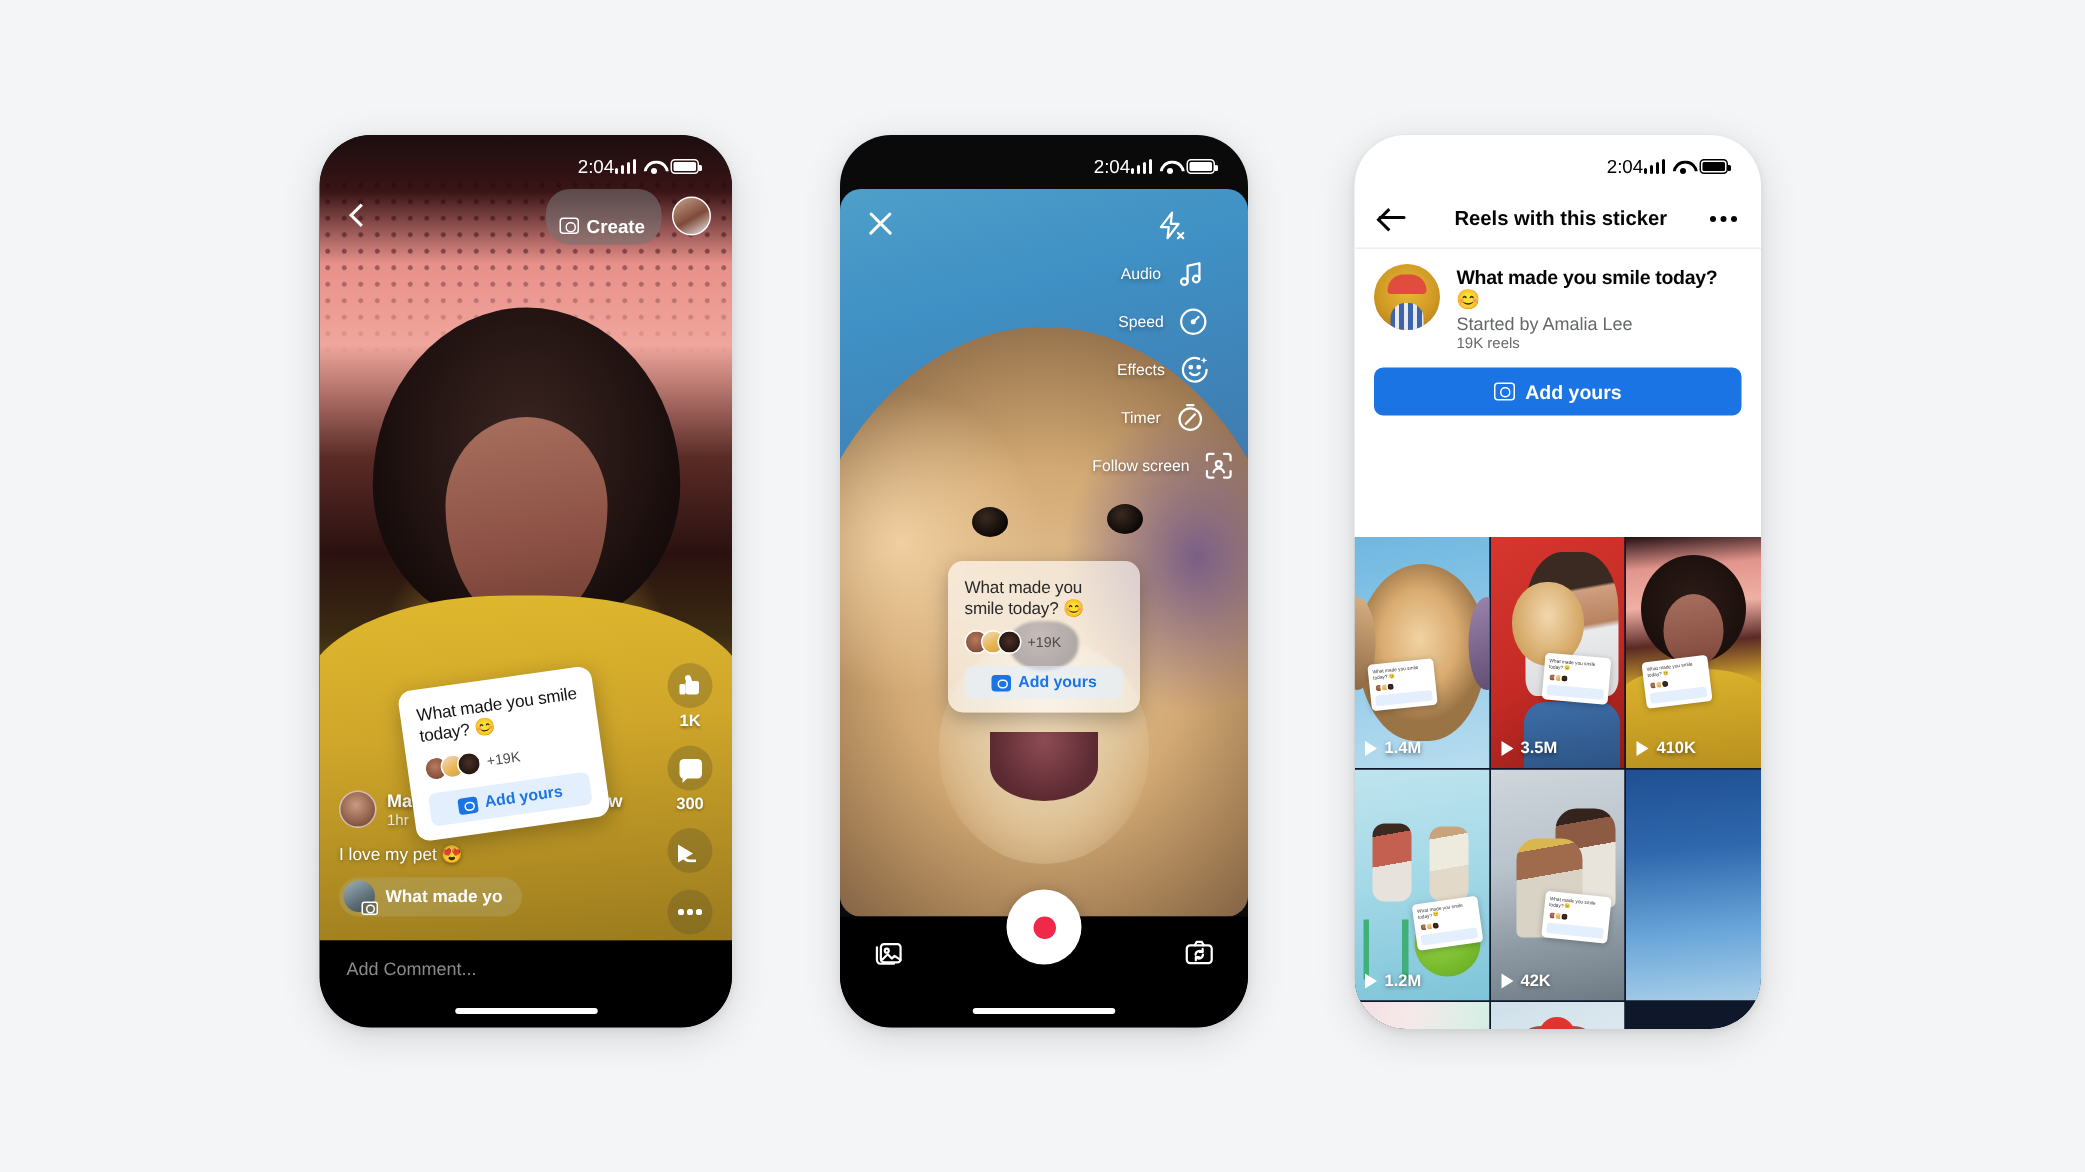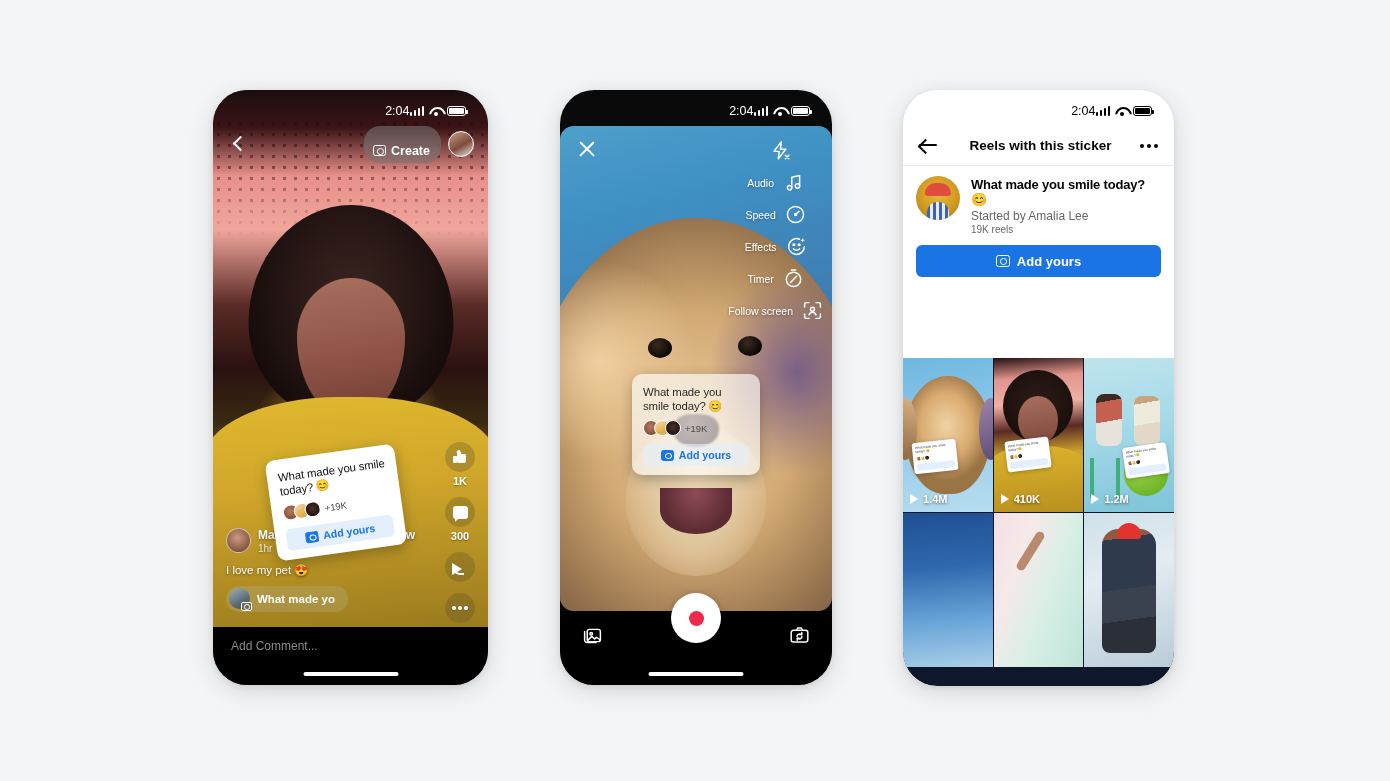--- a/index.html
+++ b/index.html
@@ -609,20 +609,40 @@
                 <span class="f3"></span>
               </div>
             <div class="mc"></div>
           </div>
           <div class="views">
             <span class="play"></span>
             <span>1.4M</span>
           </div>
         </div>
 
+        <div class="cell c2">
+          <div class="art">
+            <div class="jeans"></div>
+            <div class="woman"></div>
+            <div class="shiba"></div>
+          </div>
+          <div class="mini" style="right:10px;bottom:44px;transform:rotate(5deg)">
+            <div class="mq">What made you smile today? 😊</div>
+            <div class="mf">
+                <span class="f1"></span>
+                <span class="f2"></span>
+                <span class="f3"></span>
+              </div>
+            <div class="mc"></div>
+          </div>
+          <div class="views">
+            <span class="play"></span>
+            <span>3.5M</span>
+          </div>
+        </div>
 
         <div class="cell c3">
           <div class="art">
             <div class="sweater"></div>
             <div class="afro"></div>
             <div class="fc"></div>
           </div>
           <div class="mini" style="left:12px;bottom:42px;transform:rotate(-7deg)">
             <div class="mq">What made you smile today? 😊</div>
             <div class="mf">
@@ -654,20 +674,39 @@
               </div>
             <div class="mc"></div>
           </div>
           <div class="views">
             <span class="play"></span>
             <span>1.2M</span>
           </div>
         </div>
 
 
+        <div class="cell c6">
+          <div class="art">
+            <div class="w1"></div>
+            <div class="w2"></div>
+          </div>
+          <div class="mini" style="right:10px;bottom:40px;transform:rotate(6deg)">
+            <div class="mq">What made you smile today? 😊</div>
+            <div class="mf">
+                <span class="f1"></span>
+                <span class="f2"></span>
+                <span class="f3"></span>
+              </div>
+            <div class="mc"></div>
+          </div>
+          <div class="views">
+            <span class="play"></span>
+            <span>42K</span>
+          </div>
+        </div>
 
         <div class="cell c7">
           <div class="art">
             
             
           </div>
         </div>
 
         <div class="cell c8">
           <div class="art">

